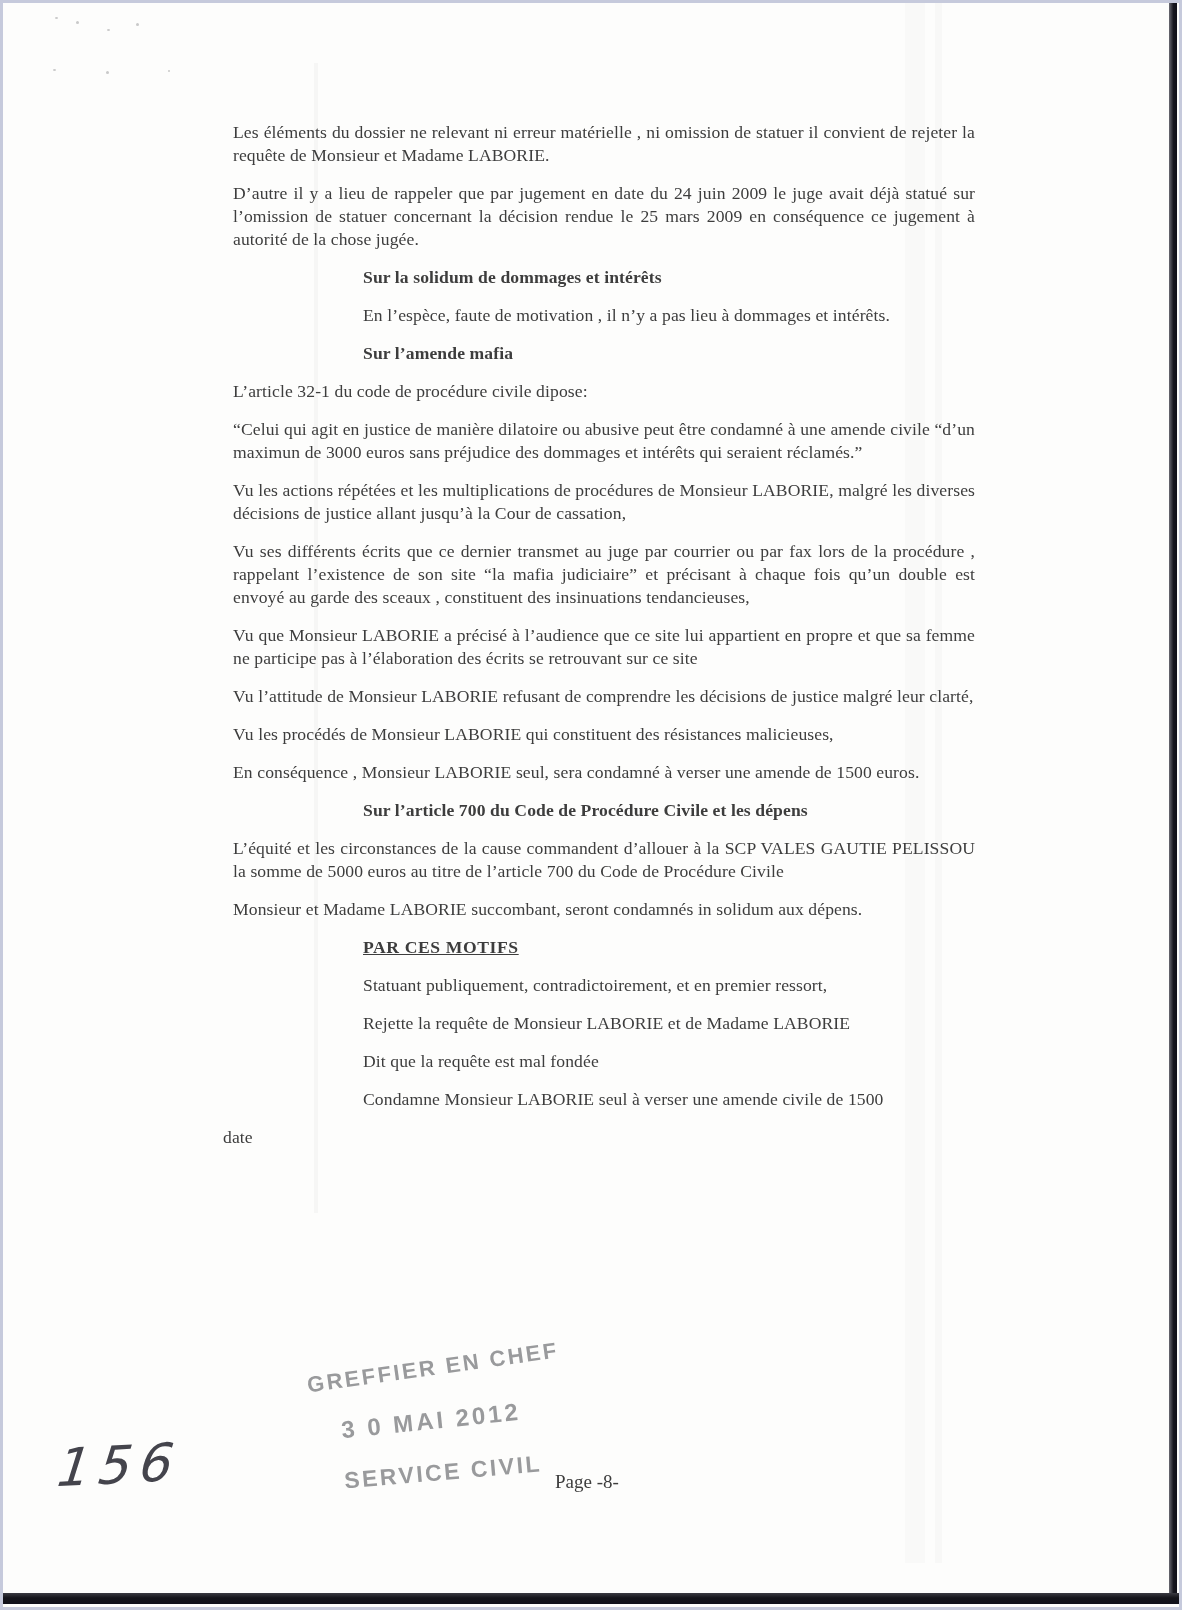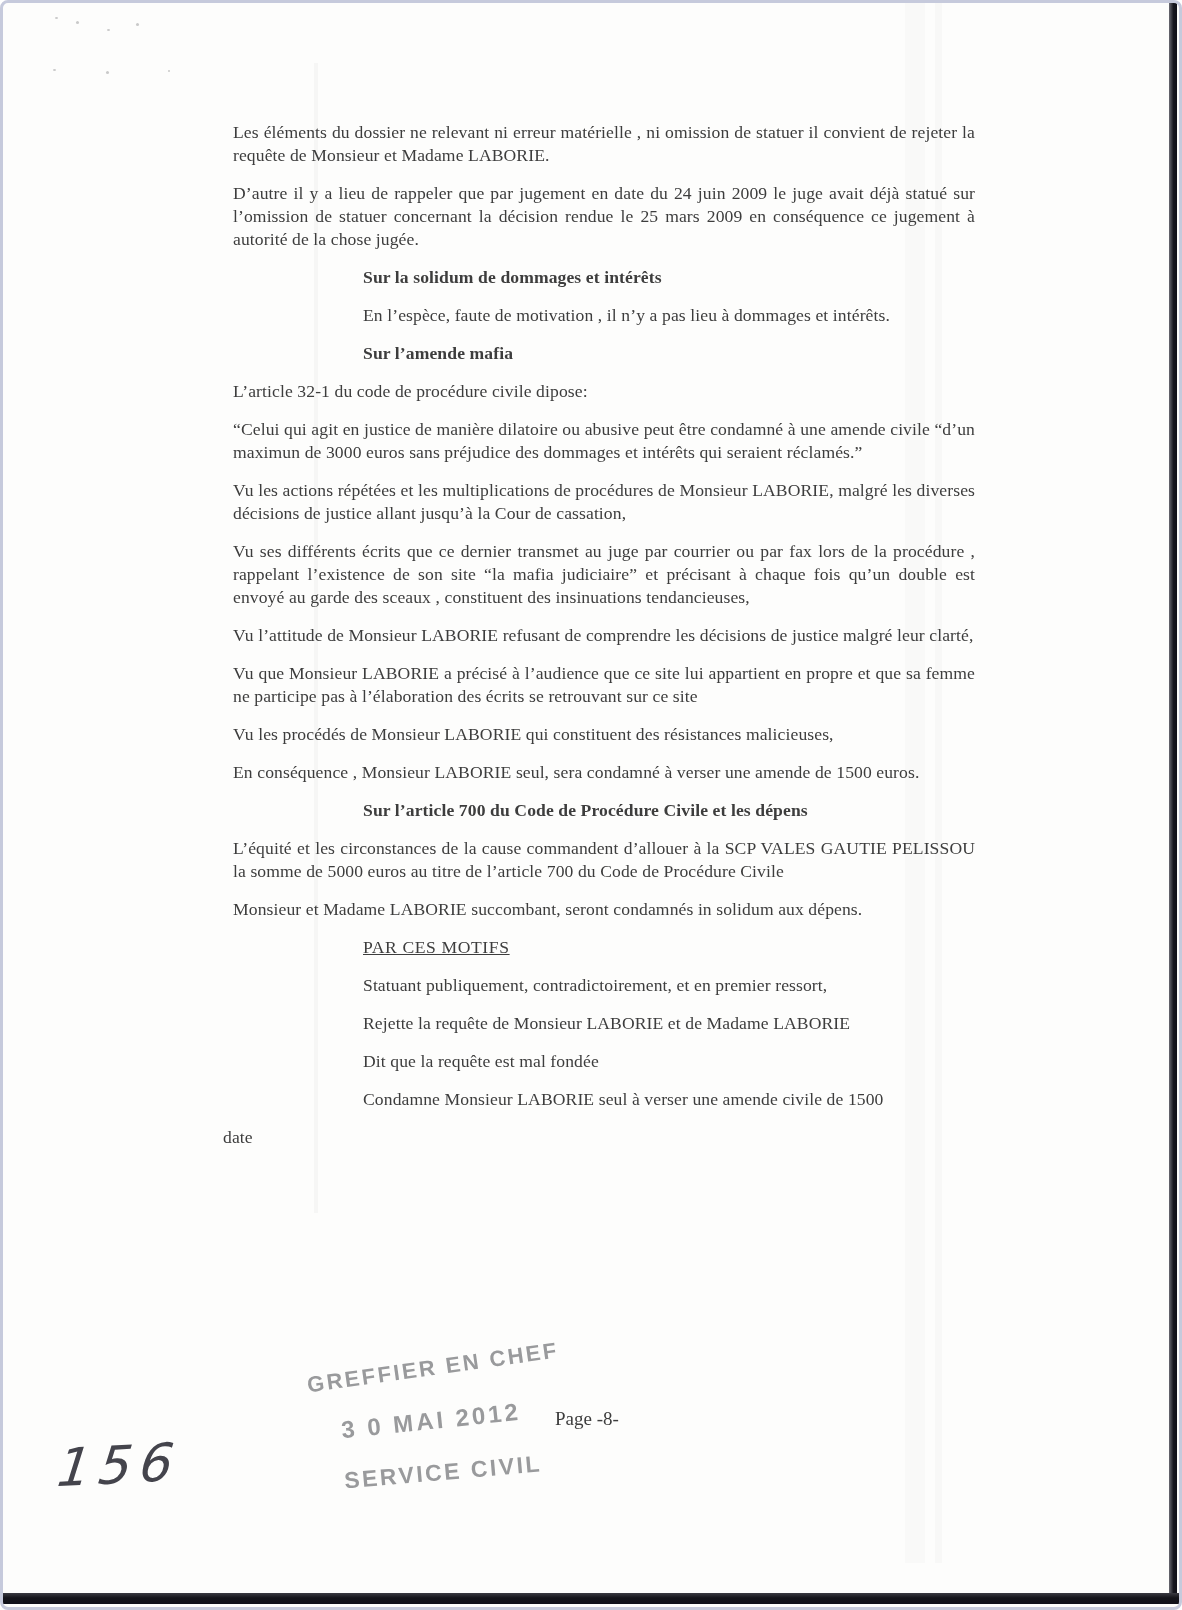--- a/index.html
+++ b/index.html
@@ -2,21 +2,21 @@
 <html lang="fr"><head>
 <meta charset="utf-8">
 <style>
   html,body{margin:0;padding:0;background:#ffffff;}
   .page{
     position:relative;
     width:1182px;height:1610px;
     box-sizing:border-box;
     background:#fdfdfc;
     border:3px solid #c6cadc;
-    border-radius:8px;
+    border-radius:0;
     overflow:hidden;
     font-family:"Liberation Serif", serif;
     color:#3d3d3d;
   }
   
   .edge-right{
     position:absolute;top:0;right:2px;width:8px;height:1596px;
     background:linear-gradient(to right,#6a6a72 0%,#17171f 55%,#101018 100%);
   }
   .edge-bottom{
@@ -31,37 +31,37 @@
 
   
   .doc{
     position:absolute;left:230px;top:118px;width:742px;
     font-size:17.6px;line-height:23px;letter-spacing:0.1px;
   }
   .doc p{margin:0 0 15px 0;}
   .p-just{text-align:justify;}
   .p-indent{margin-left:130px !important;}
   .p-head{margin-left:130px !important;font-weight:bold;}
-  .p-head-u{margin-left:130px !important;font-weight:normal;text-decoration:underline;letter-spacing:0.6px;}
+  .p-head-u{margin-left:130px !important;font-weight:bold;text-decoration:underline;letter-spacing:0.6px;}
   .p-hang{margin-left:-10px !important;}
 
   
   .stamp-line{
     position:absolute;
     font-family:"Liberation Sans", sans-serif;
     font-weight:bold;
     color:#999a9c;
     white-space:nowrap;
   }
   .stamp-1{left:303px;top:1352px;font-size:22px;letter-spacing:2.5px;transform:rotate(-8deg);}
   .stamp-2{left:338px;top:1404px;font-size:24px;letter-spacing:3px;transform:rotate(-6deg);}
   .stamp-3{left:341px;top:1456px;font-size:23px;letter-spacing:2.5px;transform:rotate(-5deg);}
 
   .page-label{
-    position:absolute;left:552px;top:1405px;
+    position:absolute;left:552px;top:1468px;
     font-size:19px;color:#3d3d3d;
   }
   .folio{
     position:absolute;left:55px;top:1432px;
     font-family:"DejaVu Sans", sans-serif;
     font-style:italic;font-weight:200;
     font-size:52px;color:#44444c;
     letter-spacing:8px;
     transform:rotate(-3deg) skewX(-10deg);
   }
@@ -85,22 +85,22 @@
   <div class="doc">
     <p class="p-just">Les éléments du dossier ne relevant ni erreur matérielle , ni omission de statuer il convient de rejeter la requête de Monsieur et Madame LABORIE.</p>
     <p class="p-just">D’autre il y a lieu de rappeler que par jugement en date du 24 juin 2009 le juge avait déjà statué sur l’omission de statuer concernant la décision rendue le 25 mars 2009 en conséquence ce jugement à autorité de la chose jugée.</p>
     <p class="p-head">Sur la solidum de dommages et intérêts</p>
     <p class="p-indent">En l’espèce, faute de motivation , il n’y a pas lieu à dommages et intérêts.</p>
     <p class="p-head">Sur l’amende mafia</p>
     <p>L’article 32-1 du code de procédure civile dipose:</p>
     <p class="p-just">“Celui qui agit en justice de manière dilatoire ou abusive peut être condamné à une amende civile “d’un maximun de 3000 euros sans préjudice des dommages et intérêts qui seraient réclamés.”</p>
     <p class="p-just">Vu les actions répétées et les multiplications de procédures de Monsieur LABORIE, malgré les diverses décisions de justice allant jusqu’à la Cour de cassation,</p>
     <p class="p-just">Vu  ses différents écrits que ce dernier  transmet  au juge par courrier ou par fax lors de la procédure ,  rappelant  l’existence de son site “la mafia judiciaire” et précisant à chaque fois qu’un double est envoyé au garde des sceaux , constituent des insinuations tendancieuses,</p>
+    <p class="p-just">Vu que Monsieur LABORIE a précisé à l’audience  que ce site lui appartient en propre et que sa femme ne participe pas à l’élaboration des écrits se retrouvant sur ce site</p>
     <p class="p-just">Vu l’attitude de  Monsieur LABORIE refusant de comprendre les décisions de justice malgré leur clarté,</p>
-    <p class="p-just">Vu que Monsieur LABORIE a précisé à l’audience  que ce site lui appartient en propre et que sa femme ne participe pas à l’élaboration des écrits se retrouvant sur ce site</p>
     <p>Vu les procédés de Monsieur LABORIE qui constituent des résistances malicieuses,</p>
     <p class="p-just">En conséquence , Monsieur LABORIE seul,  sera condamné à verser une amende de 1500 euros.</p>
     <p class="p-head">Sur l’article 700 du   Code de Procédure Civile et les dépens</p>
     <p class="p-just">L’équité et les circonstances de la cause commandent   d’allouer à la SCP VALES GAUTIE PELISSOU la somme de 5000 euros  au titre de l’article 700 du   Code de Procédure Civile</p>
     <p>Monsieur et Madame LABORIE succombant,  seront condamnés in solidum aux dépens.</p>
     <p class="p-head-u">PAR CES MOTIFS</p>
     <p class="p-indent">Statuant publiquement, contradictoirement, et en premier ressort,</p>
     <p class="p-indent">Rejette la requête de Monsieur LABORIE et de Madame LABORIE</p>
     <p class="p-indent">Dit que la requête est mal fondée</p>
     <p class="p-indent">Condamne Monsieur LABORIE seul à  verser  une amende civile de 1500</p>

